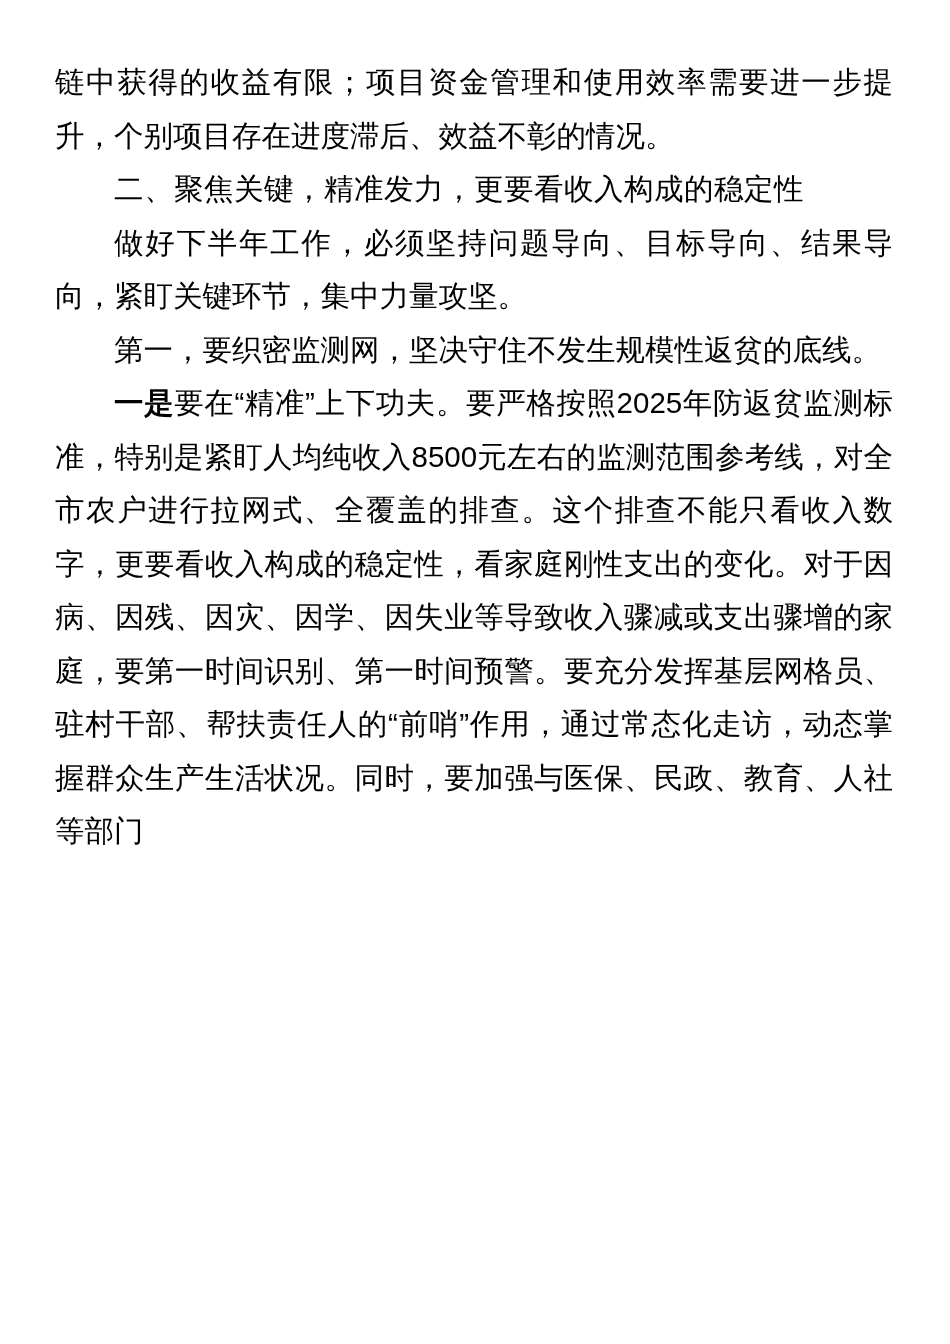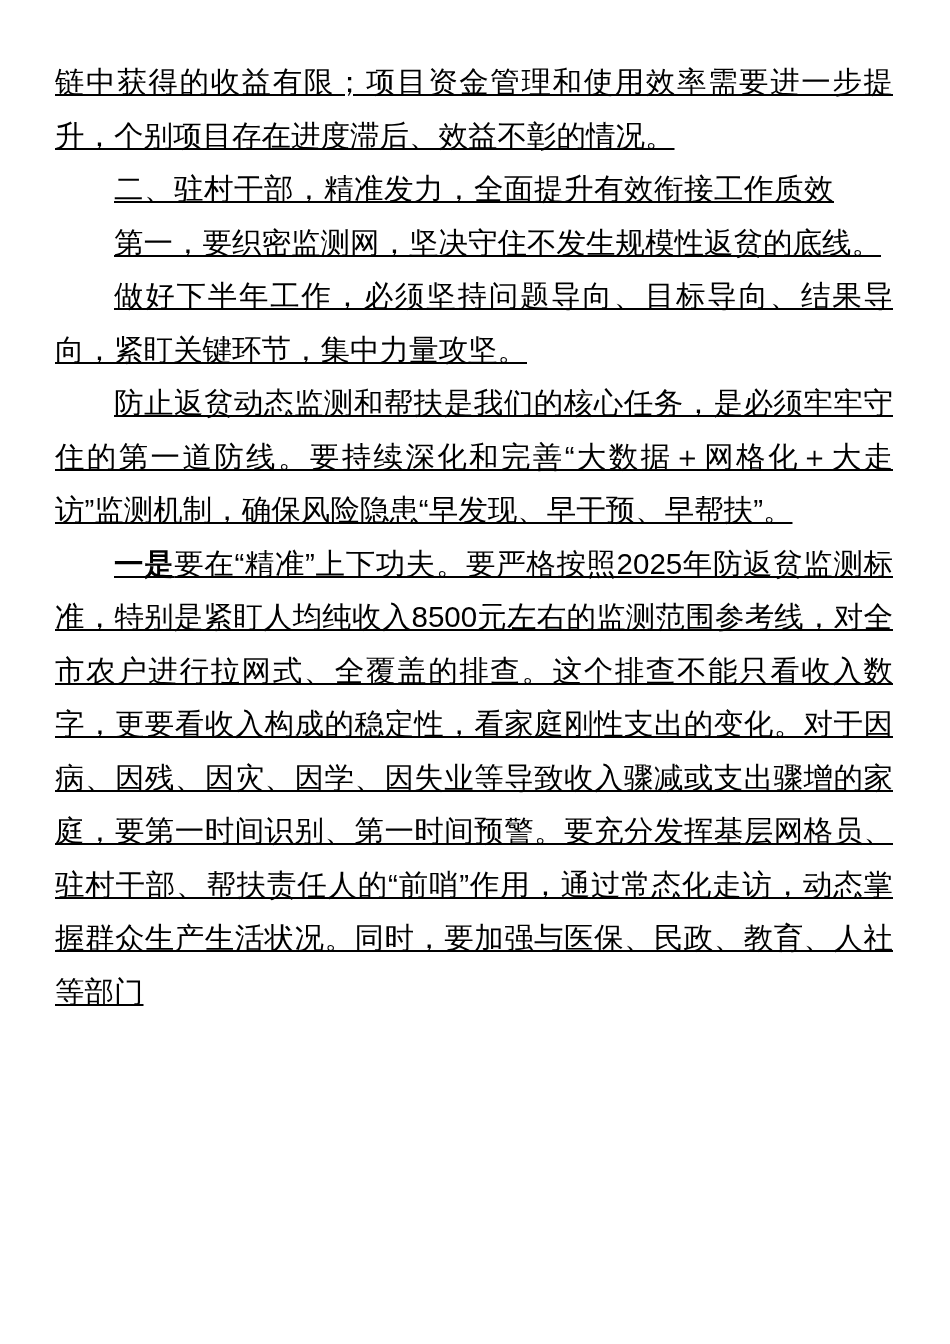--- a/index.html
+++ b/index.html
@@ -24,21 +24,20 @@
     line-height: 53.5px;
     color: #000000;
     text-align: justify;
     text-justify: inter-character;
     letter-spacing: 0px;
     word-break: break-all;
   }
   p {
     margin: 0 0 0 0;
     padding: 0;
-    text-decoration: underline;
   }
   p.indent {
     text-indent: 59px;
   }
   p.noindent {
     text-indent: 0;
   }
   .b {
     font-weight: bold;
   }
@@ -49,24 +48,23 @@
 </style>
 </head>
 <body>
 
 <div class="page">
   <div class="doc-body">
 
     <p class="noindent">链中获得的收益有限；项目资金管理和使用效率需要进一步提升，个别项目存在进度滞后、效益不彰的情况。</p>
 
 
-    <p class="indent heading-line">二、驻村干部，精准发力，全面提升有效衔接工作质效</p>
+    <p class="indent heading-line">二、聚焦关键，精准发力，更要看收入构成的稳定性</p>
+
+    <p class="indent">做好下半年工作，必须坚持问题导向、目标导向、结果导向，紧盯关键环节，集中力量攻坚。</p>
 
     <p class="indent">第一，要织密监测网，坚决守住不发生规模性返贫的底线。</p>
 
-    <p class="indent">做好下半年工作，必须坚持问题导向、目标导向、结果导向，紧盯关键环节，集中力量攻坚。</p>
-
-    <p class="indent">防止返贫动态监测和帮扶是我们的核心任务，是必须牢牢守住的第一道防线。要持续深化和完善“大数据＋网格化＋大走访”监测机制，确保风险隐患“早发现、早干预、早帮扶”。</p>
 
     <p class="indent"><span class="b">一是</span><span>要在“精准”上下功夫。要严格按照2025年防返贫监测标准，特别是紧盯人均纯收入8500元左右的监测范围参考线，对全市农户进行拉网式、全覆盖的排查。这个排查不能只看收入数字，更要看收入构成的稳定性，看家庭刚性支出的变化。对于因病、因残、因灾、因学、因失业等导致收入骤减或支出骤增的家庭，要第一时间识别、第一时间预警。要充分发挥基层网格员、驻村干部、帮扶责任人的“前哨”作用，通过常态化走访，动态掌握群众生产生活状况。同时，要加强与医保、民政、教育、人社等部门</span></p>
 
   </div>
 </div>
 
 </body></html>

